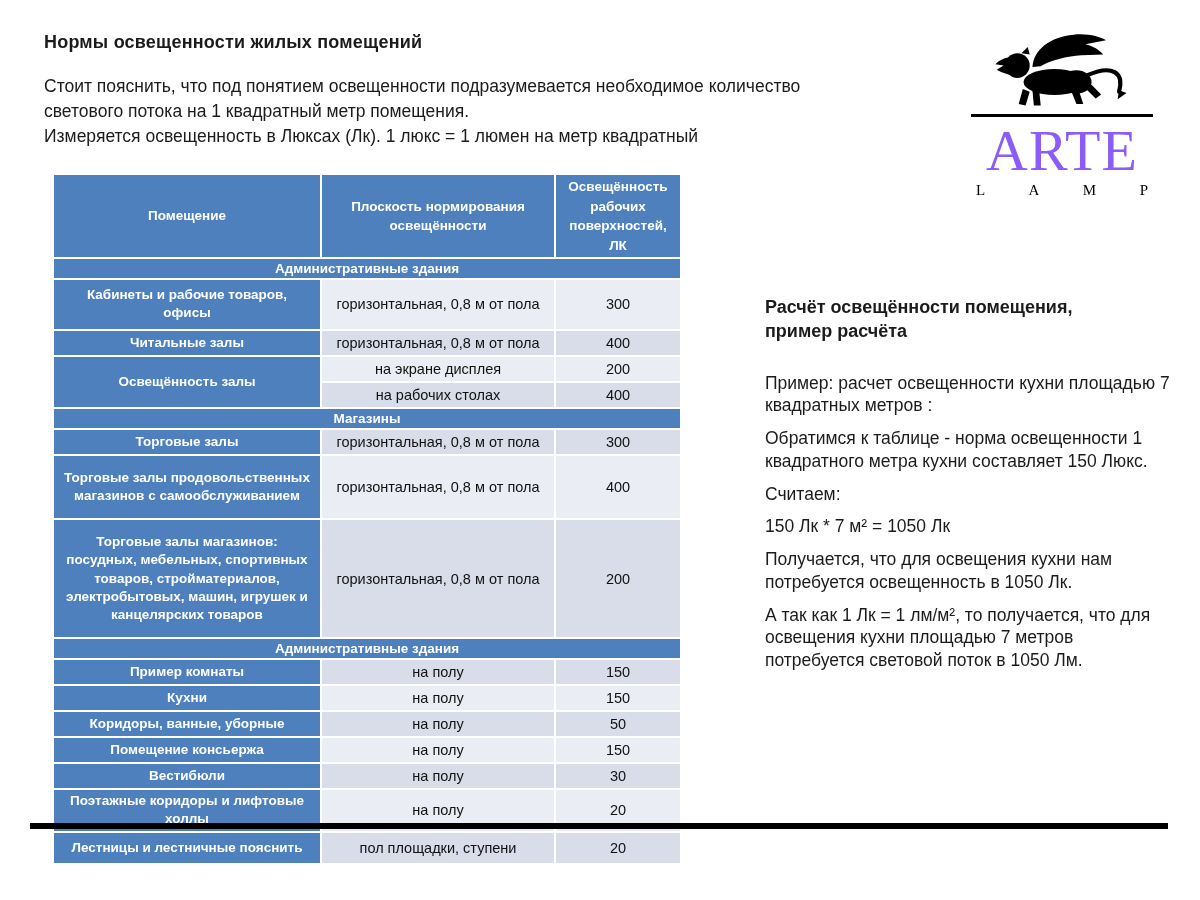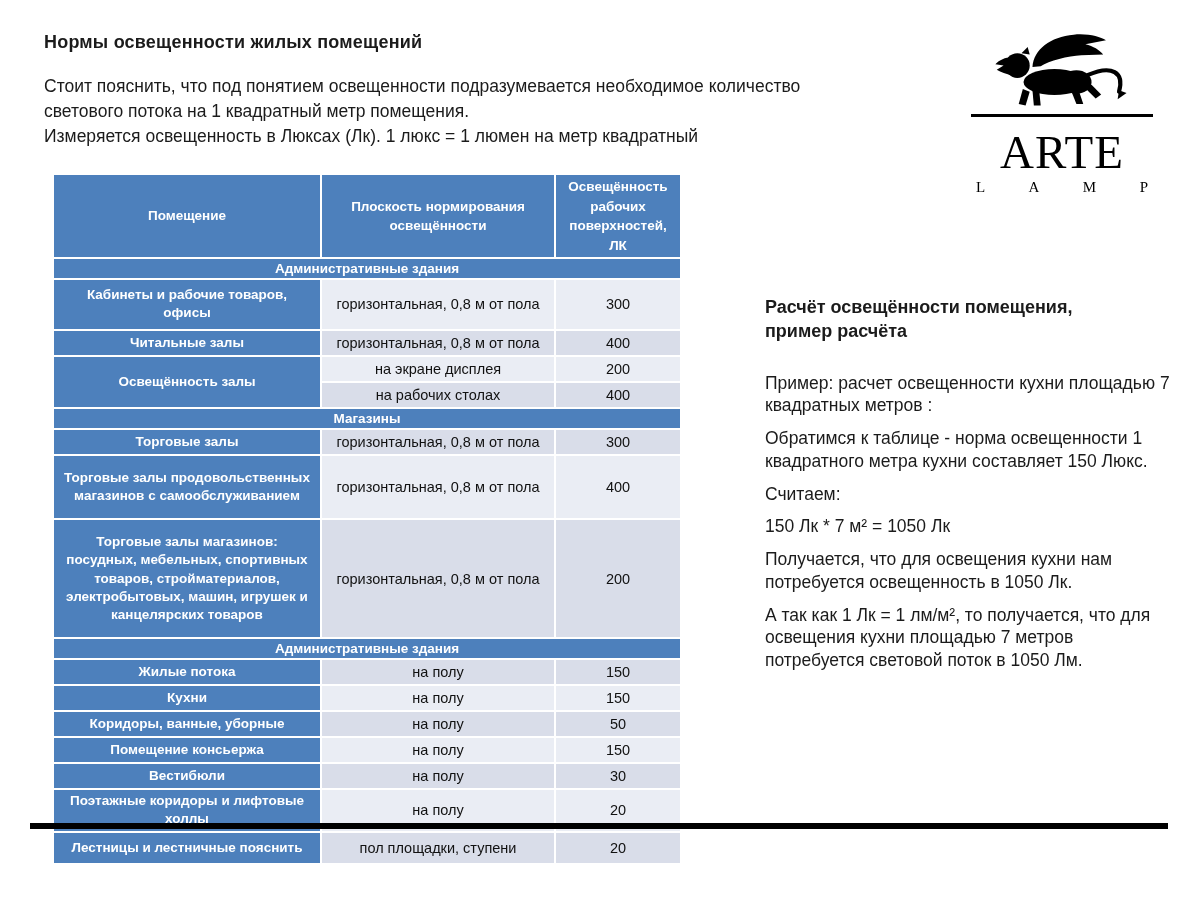--- a/index.html
+++ b/index.html
@@ -68,22 +68,22 @@
     font-size:18px;font-weight:bold;line-height:1.35;white-space:pre-line;
     margin:0 0 28px 0;
   }
   .calc p{font-size:17.5px;line-height:1.3;margin:0 0 10px 0;}
 
   
   .logo{position:absolute;left:938px;top:26px;width:248px;text-align:center;}
   .logo svg{display:block;margin:0 auto;width:158px;height:86px;}
   .logo-rule{width:182px;height:3px;background:#000;margin:2px auto 0 auto;}
   .logo-brand{
-    font-family:"Liberation Serif", serif;font-size:47px;line-height:1.02;
-    letter-spacing:1px;color:#000000;margin-top:12px;
+    font-family:"Liberation Serif", serif;font-size:58px;line-height:1.02;
+    letter-spacing:1px;color:#8b5cf6;margin-top:4px;
   }
   .logo-sub{
     display:flex;justify-content:space-between;width:172px;margin:2px auto 0 auto;
     font-family:"Liberation Serif", serif;font-size:15px;color:#000;
   }
 
   
   .bottom-rule{
     position:absolute;left:30px;top:823px;width:1138px;height:6px;background:#000;
   }
@@ -152,21 +152,21 @@
           </tr>
           <tr class="tall">
             <td class="room">Торговые залы магазинов: посудных, мебельных, спортивных товаров, стройматериалов, электробытовых, машин, игрушек и канцелярских товаров</td>
             <td class="plane shade-dark">горизонтальная, 0,8 м от пола</td>
             <td class="lux shade-dark">200</td>
           </tr>
           <tr class="section-row">
             <td class="" colspan="3">Административные здания</td>
           </tr>
           <tr class="base">
-            <td class="room">Жилые потока</td>
+            <td class="room">Пример комнаты</td>
             <td class="plane shade-dark">на полу</td>
             <td class="lux shade-dark">150</td>
           </tr>
           <tr class="base">
             <td class="room">Кухни</td>
             <td class="plane shade-light">на полу</td>
             <td class="lux shade-light">150</td>
           </tr>
           <tr class="base">
             <td class="room">Коридоры, ванные, уборные</td>

